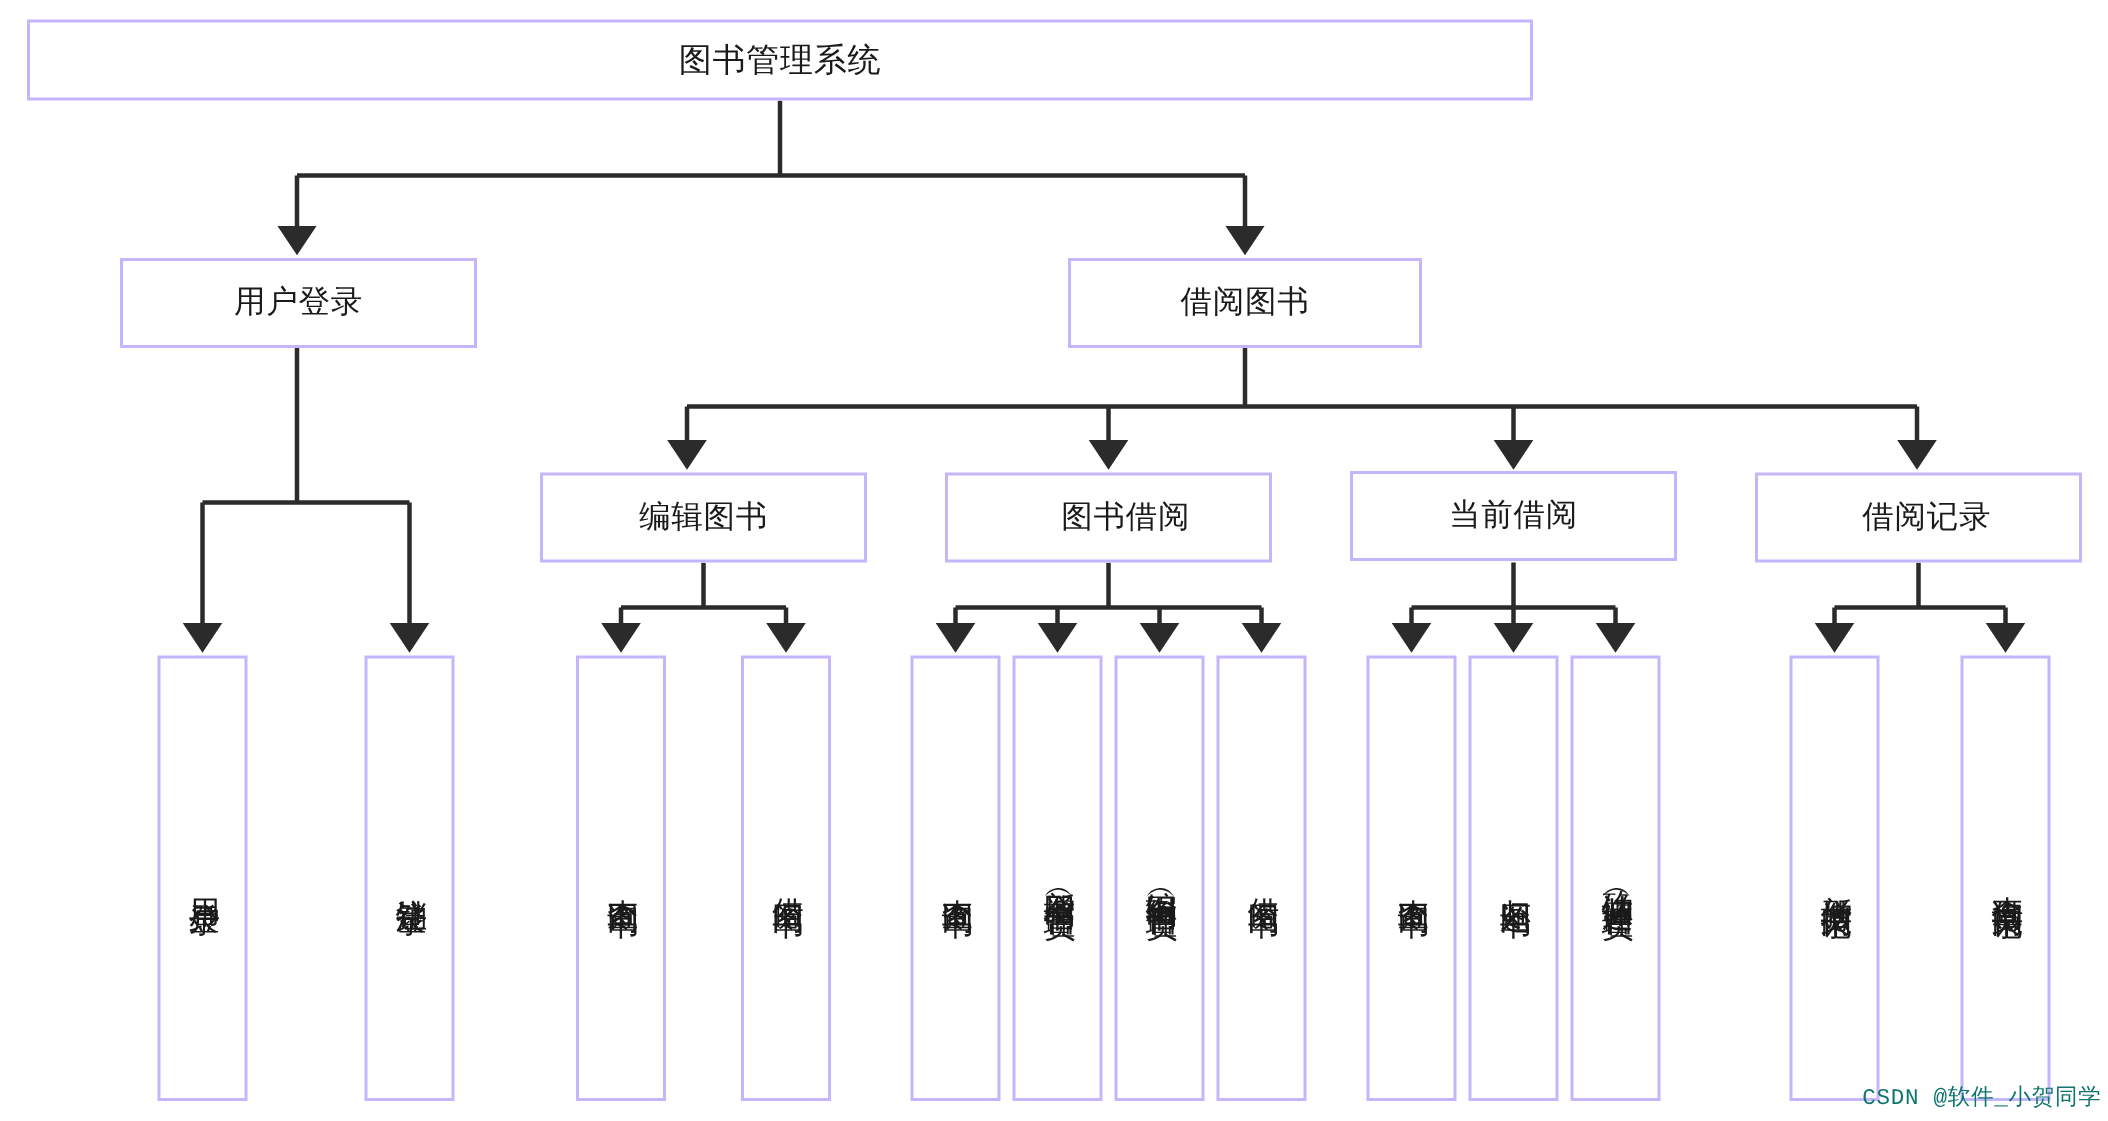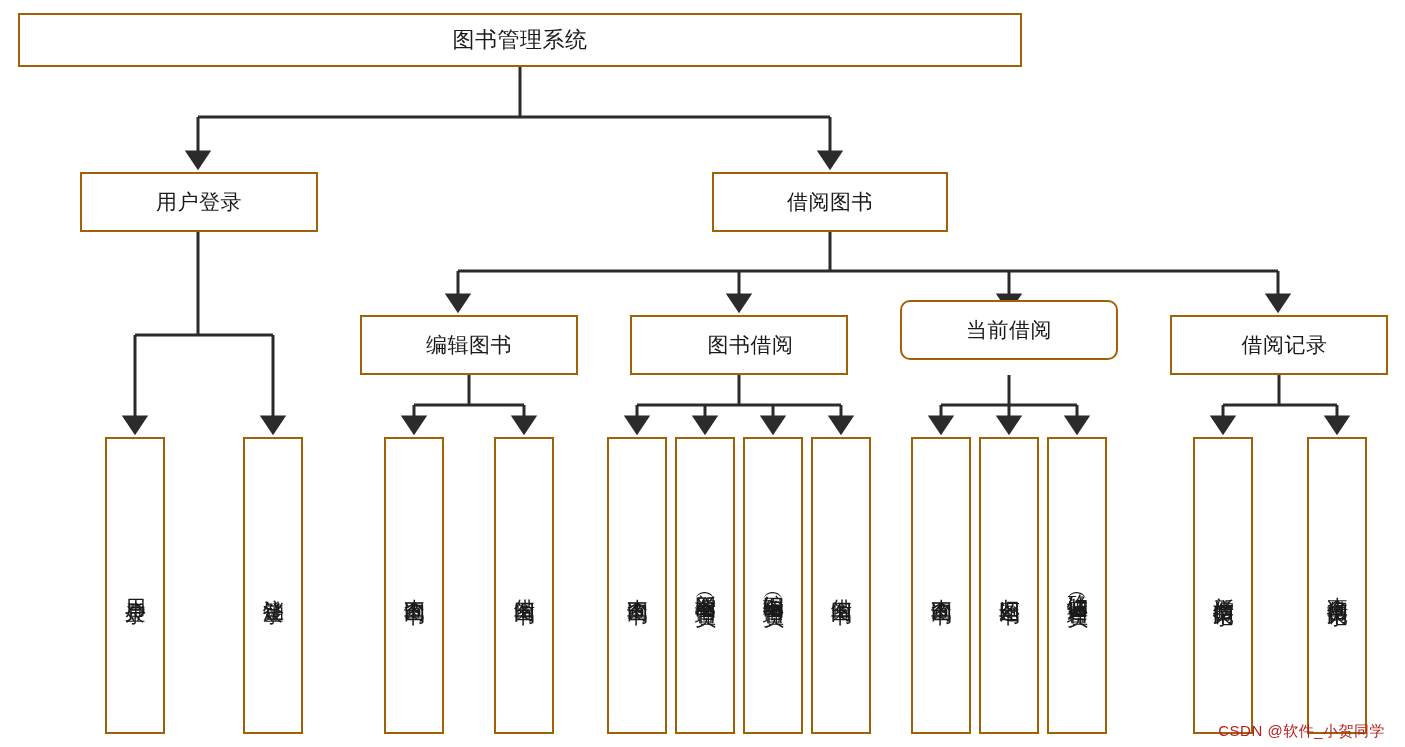--- a/index.html
+++ b/index.html
@@ -23,21 +23,21 @@
     left: 0;
     top: 0;
     width: 1405px;
     height: 747px;
     pointer-events: none;
   }
   .node {
     position: absolute;
     box-sizing: border-box;
     background: #ffffff;
-    border: 2px solid #a16207;
+    border: 2px solid #c4b5fd;
     display: flex;
     align-items: center;
     justify-content: center;
     text-align: center;
   }
   .node .label {
     display: block;
     line-height: 1.28;
     letter-spacing: 0.5px;
     color: #1a1a1a;
@@ -57,26 +57,27 @@
   .node.vertical .label {
     writing-mode: vertical-rl;
     text-orientation: upright;
     font-size: 21px;
     line-height: 1.18;
     letter-spacing: 2px;
     max-height: 100%;
   }
   #watermark {
     position: absolute;
-    right: 20px;
+    right: 4px;
     bottom: 6px;
     font-size: 15px;
-    color: #b91c1c;
+    color: #0f766e;
     letter-spacing: 0.5px;
     white-space: nowrap;
+    font-family: Liberation Mono, monospace;
   }
 </style>
 </head>
 <body>
 
 <div id="canvas">
 
   <svg class="connectors" viewBox="0 0 1405 747" xmlns="http://www.w3.org/2000/svg">
     <defs>
       <marker id="arrow" markerWidth="10" markerHeight="10" refX="3.2" refY="5" orient="auto" markerUnits="strokeWidth">
@@ -137,21 +138,21 @@
   <div class="node horizontal" style="left:712px; top:172px; width:236px; height:60px;">
     <span class="label">借阅图书</span>
   </div>
 
   <div class="node horizontal" style="left:360px; top:315px; width:218px; height:60px;">
     <span class="label">编辑图书</span>
   </div>
   <div class="node horizontal" style="left:630px; top:315px; width:218px; height:60px;padding-left:23px;">
     <span class="label">图书借阅</span>
   </div>
-  <div class="node horizontal" style="left:900px; top:300px; width:218px; height:60px;border-radius:10px;">
+  <div class="node horizontal" style="left:900px; top:314px; width:218px; height:60px;">
     <span class="label">当前借阅</span>
   </div>
   <div class="node horizontal" style="left:1170px; top:315px; width:218px; height:60px;padding-left:11px;">
     <span class="label">借阅记录</span>
   </div>
 
   <div class="node vertical" style="left:105px; top:437px; width:60px; height:297px;">
     <span class="label">用户登录</span>
   </div>
   <div class="node vertical" style="left:243px; top:437px; width:60px; height:297px;">

